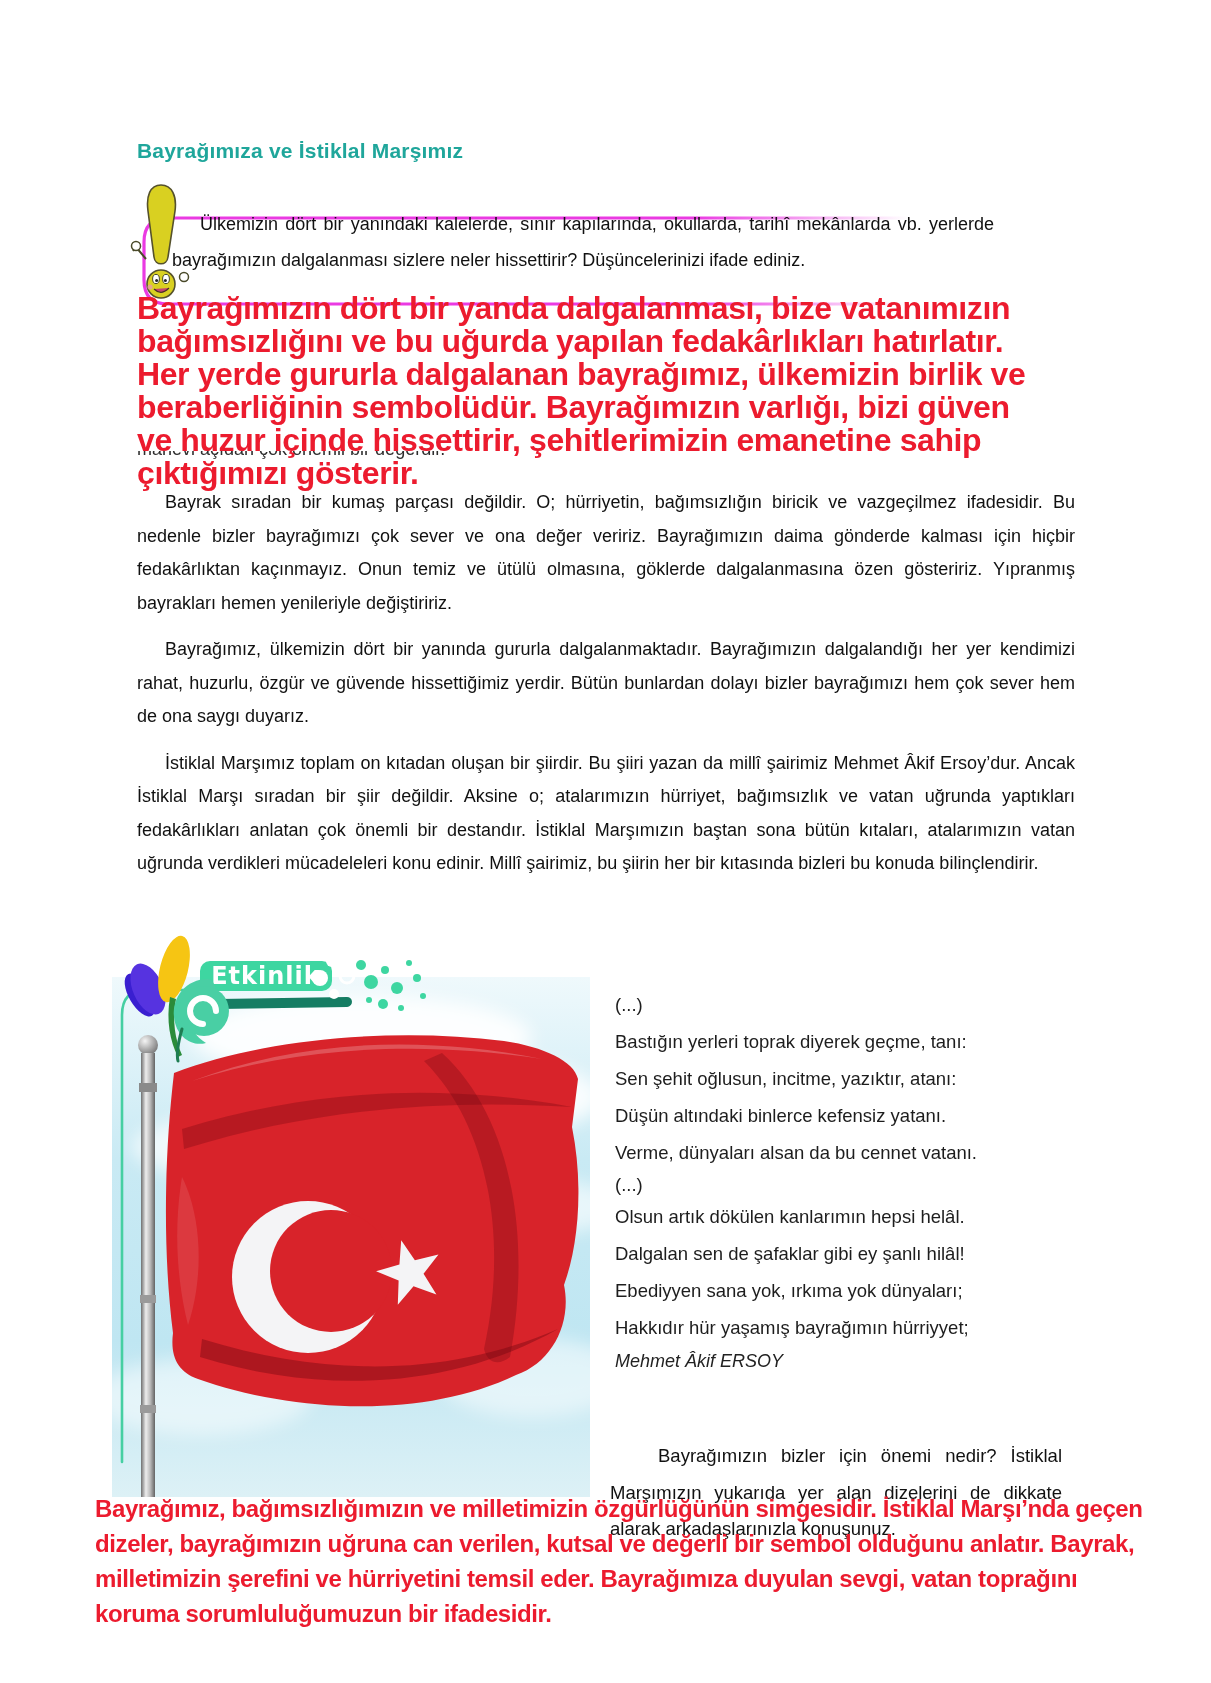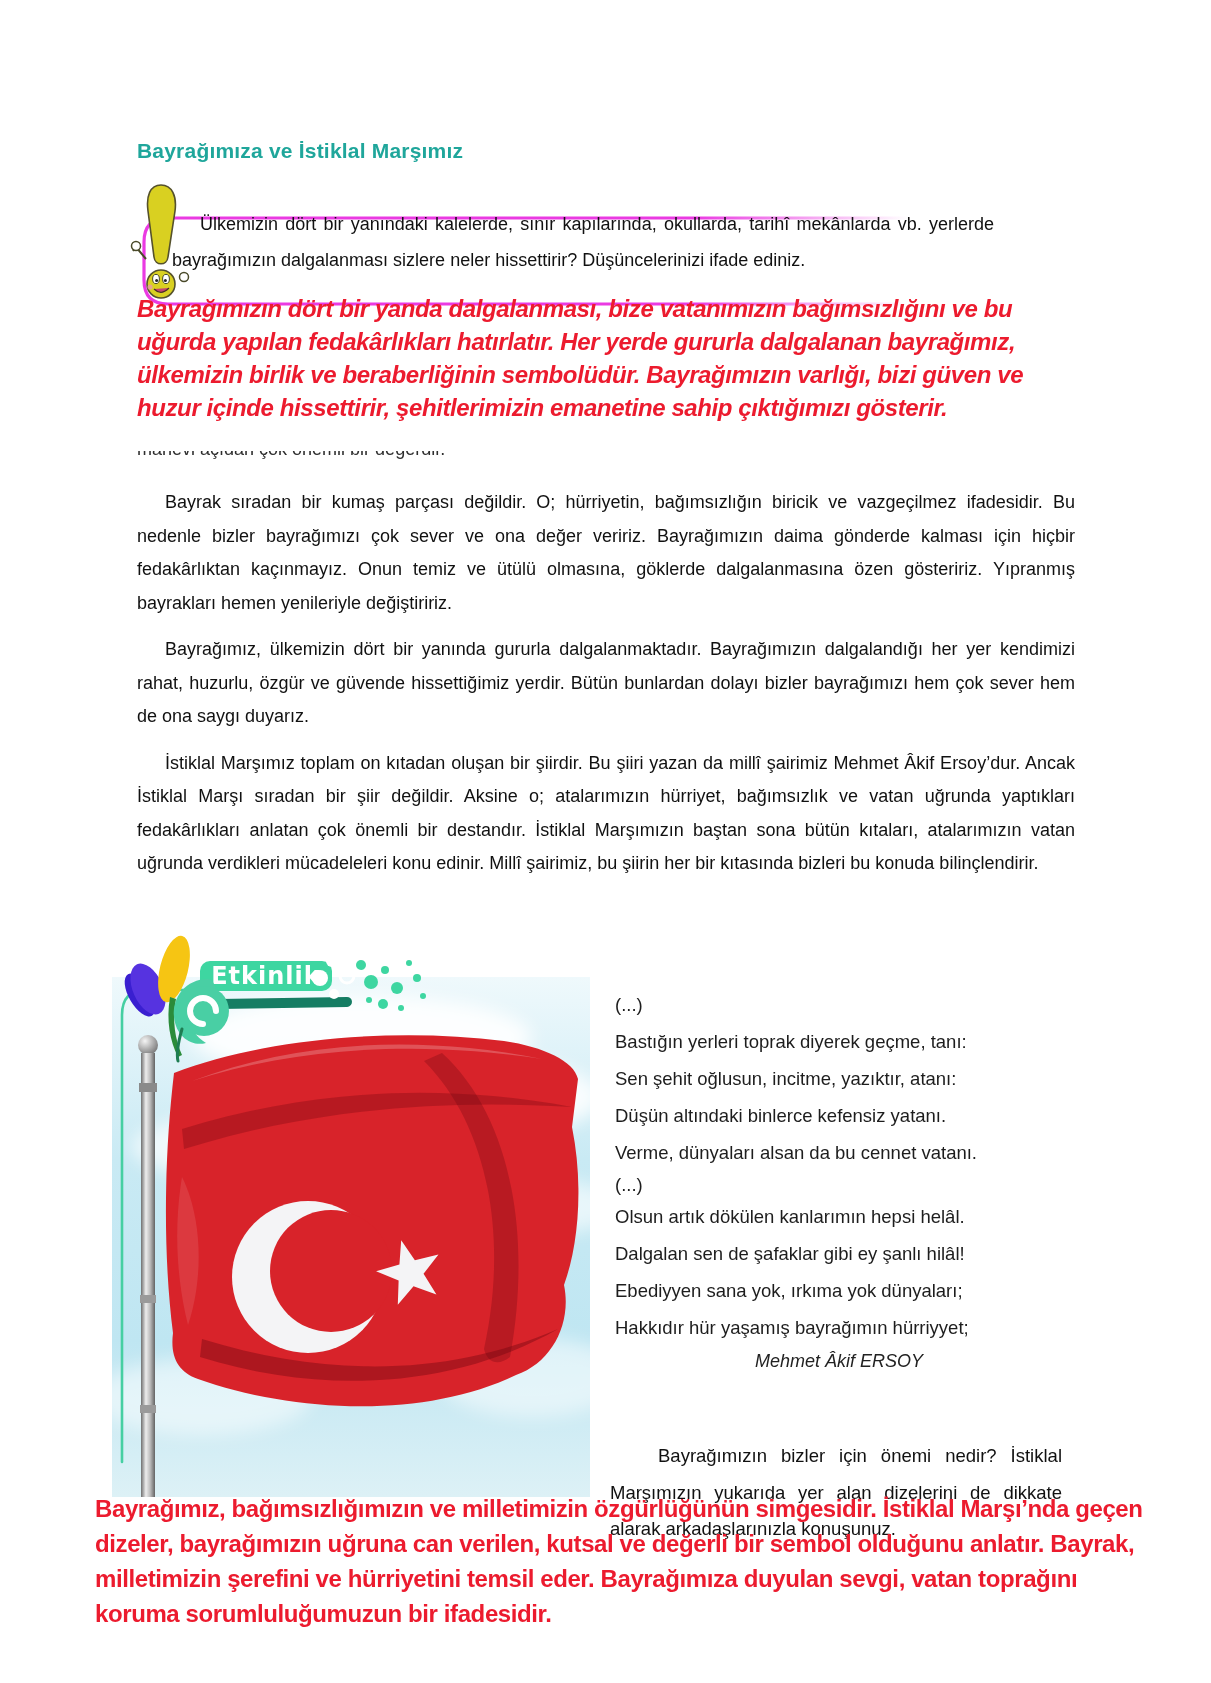--- a/index.html
+++ b/index.html
@@ -21,21 +21,21 @@
   .intro-question{
     left:172px;top:206px;width:822px;font-size:18px;line-height:36px;
     text-align:justify;text-indent:28px;color:#111;
   }
 
   
   .answer-red{
     color:#ec1b2e;font-weight:bold;letter-spacing:-0.4px;
   }
   .answer-top{
-    left:137px;top:292px;width:902px;font-size:24px;line-height:33px;z-index:6;font-style:italic;
+    left:137px;top:292px;width:902px;font-size:32px;line-height:33px;z-index:6;
   }
   .answer-bottom{
     left:95px;top:1491px;width:1048px;font-size:24px;line-height:35px;z-index:6;
   }
 
   
   .clipped-line{
     left:137px;top:451px;width:938px;height:16px;overflow:hidden;z-index:1;
   }
   .clipped-line span{display:block;margin-top:-12px;font-size:18px;color:#2e2e2e;}
@@ -60,21 +60,21 @@
     color:#ffffff;font-weight:bold;font-size:24px;letter-spacing:1px;
     font-family:"DejaVu Sans",sans-serif;
   }
   .dots-svg{left:312px;top:948px;width:125px;height:80px;z-index:5;}
 
   
   .poem{left:615px;top:986px;width:448px;color:#1d1d1d;font-size:18.5px;z-index:2;}
   .poem-line{height:37px;line-height:37px;white-space:nowrap;}
   .poem-line.tight{height:27px;line-height:27px;}
   .poem-attribution{
-    margin-top:5px;text-align:center;font-style:italic;font-size:18px;color:#222;
+    margin-top:5px;text-align:left;font-style:italic;font-size:18px;color:#222;
   }
   .activity-question{
     left:610px;top:1406px;width:452px;font-size:18.5px;line-height:36.5px;
     text-align:justify;text-indent:48px;color:#111;z-index:2;margin-top:32px;
   }
 </style>
 </head>
 <body>
 
 <div id="page">

